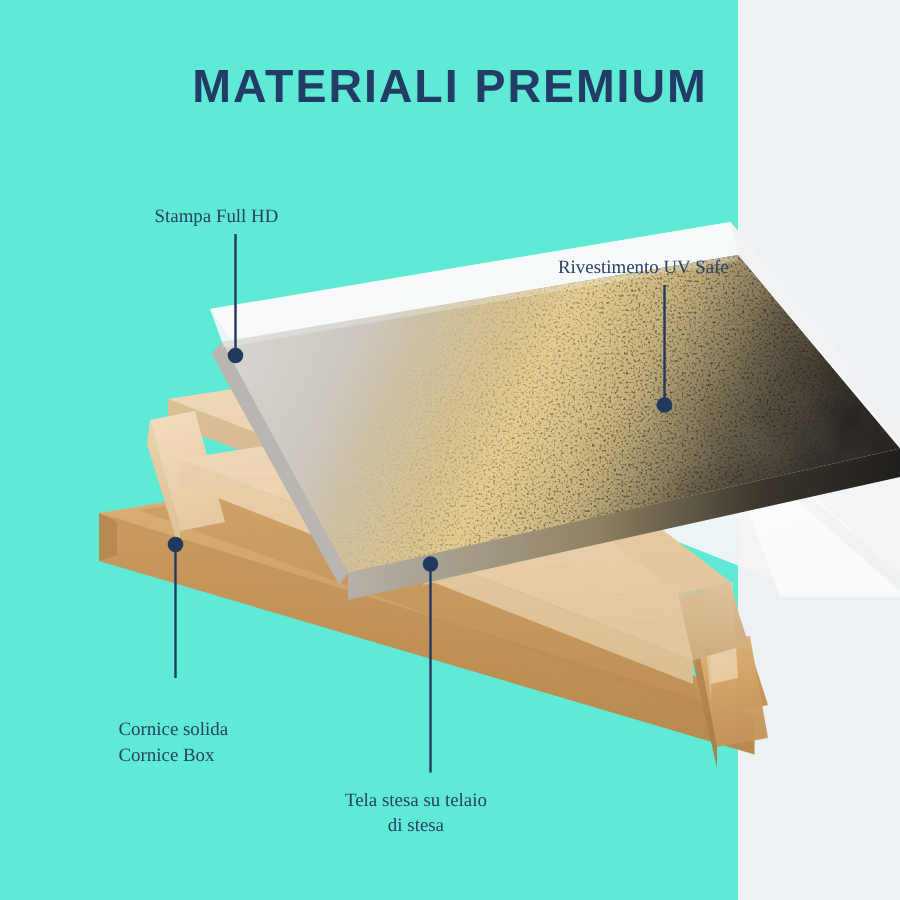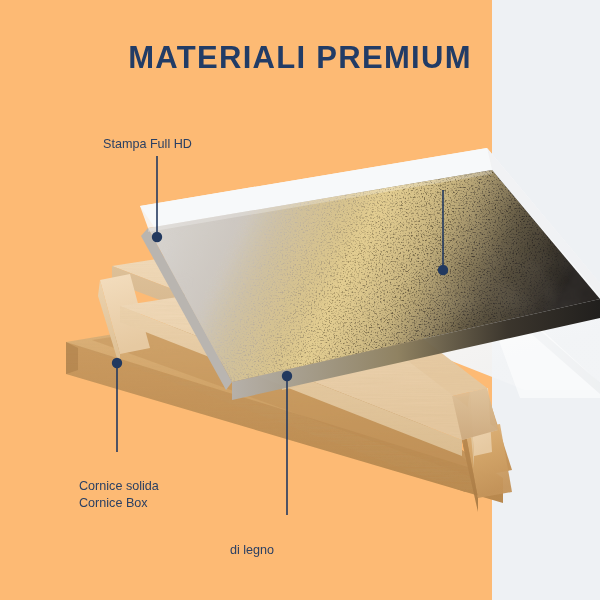--- a/index.html
+++ b/index.html
@@ -12,21 +12,21 @@
     background: #eef1f4;
     font-family: "Liberation Sans", sans-serif;
     overflow: hidden;
     position: relative;
   }
   #stage {
     position: absolute;
     left: 0; top: 0;
     width: 492px;
     height: 600px;
-    background: #fdba74;
+    background: #5eead4;
   }
 
   
   #page-title {
     position: absolute;
     left: 0;
     top: 40px;
     width: 600px;
     text-align: center;
     font-size: 31px;
@@ -44,21 +44,21 @@
     width: 600px; height: 600px;
     display: block;
   }
 
   
   .callout-label {
     position: absolute;
     color: #2b4063;
     font-size: 12.6px;
     line-height: 16.5px;
-    font-family: Liberation Sans, sans-serif;
+    font-family: Liberation Serif, serif;
     white-space: pre;
   }
   .callout-label.l-stampa   { left: 103px; top: 136px; }
   .callout-label.l-rivest   { left: 372px; top: 170px; }
   .callout-label.l-cornice  { left: 79px;  top: 478px; }
   .callout-label.l-tela     { left: 230px; top: 525px; text-align: left; }
 </style>
 </head>
 <body>
 
@@ -251,18 +251,19 @@
       <line x1="117" y1="366" x2="117" y2="452" stroke="#22395f" stroke-width="1.6"></line>
       <circle cx="117" cy="363" r="5.2" fill="#22395f"></circle>
 
       <line x1="287" y1="379" x2="287" y2="515" stroke="#22395f" stroke-width="1.6"></line>
       <circle cx="287" cy="376" r="5.2" fill="#22395f"></circle>
     </g>
   </svg>
 
   <div class="callout-label l-stampa">Stampa Full HD</div>
 
+  <div class="callout-label l-rivest">Rivestimento UV Safe</div>
 
   <div class="callout-label l-cornice"><span>Cornice solida</span><br><span>Cornice Box</span></div>
 
-  <div class="callout-label l-tela"><br><span style="display:inline-block;width:100%;text-align:center;">di legno</span></div>
+  <div class="callout-label l-tela"><span>Tela stesa su telaio</span><br><span style="display:inline-block;width:100%;text-align:center;">di stesa</span></div>
 
 </div>
 
 </body></html>

